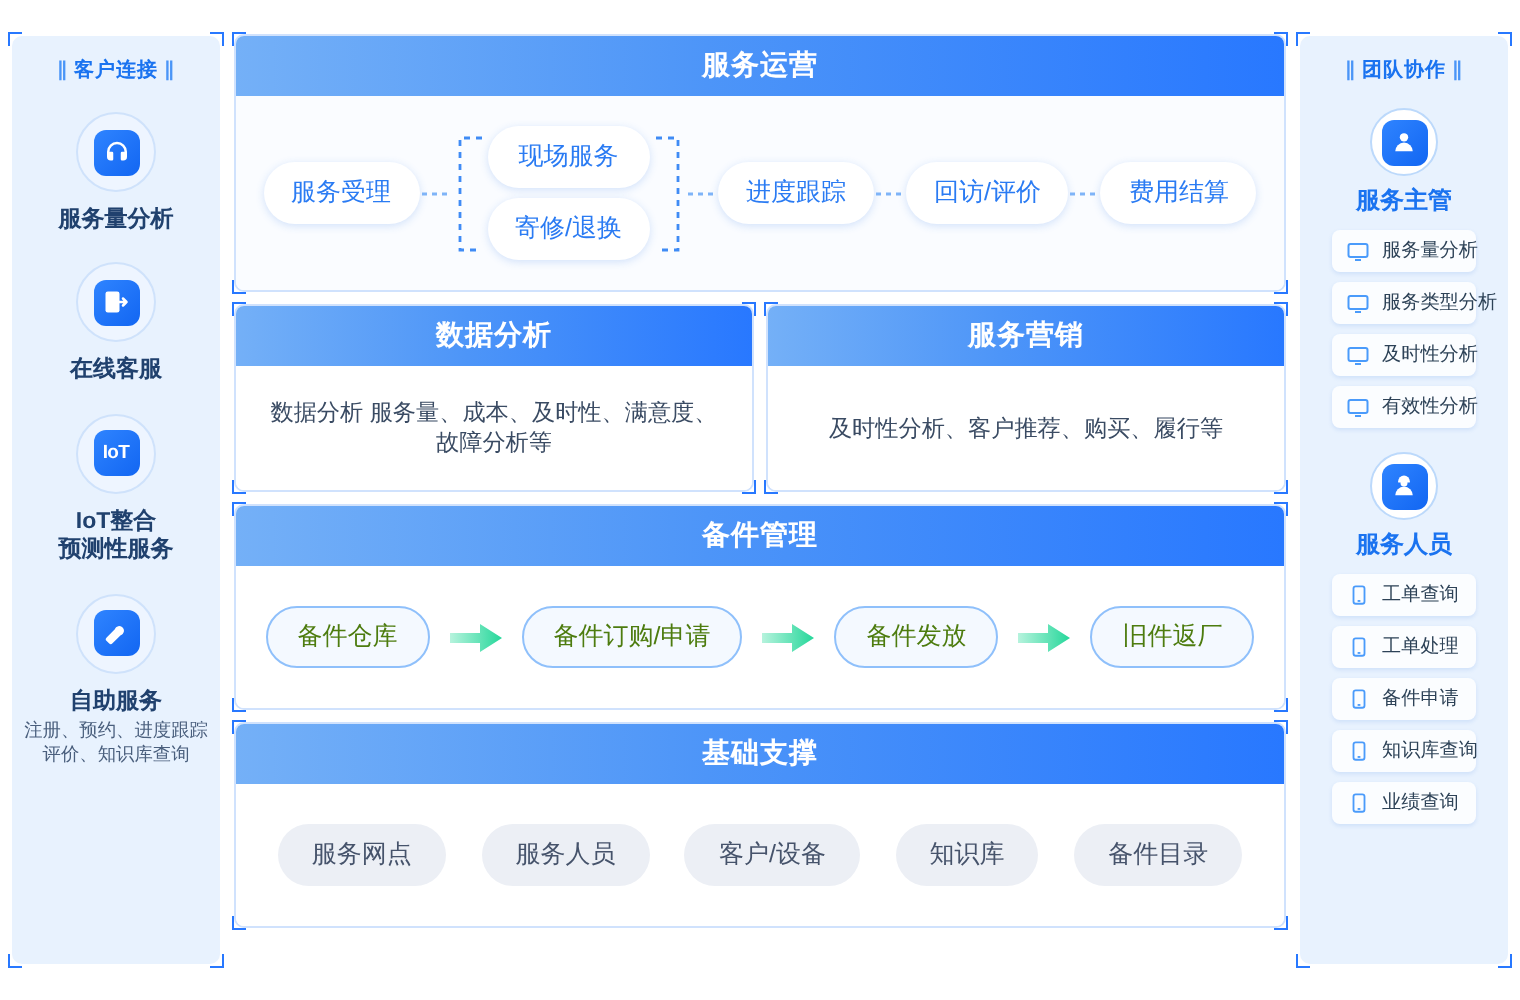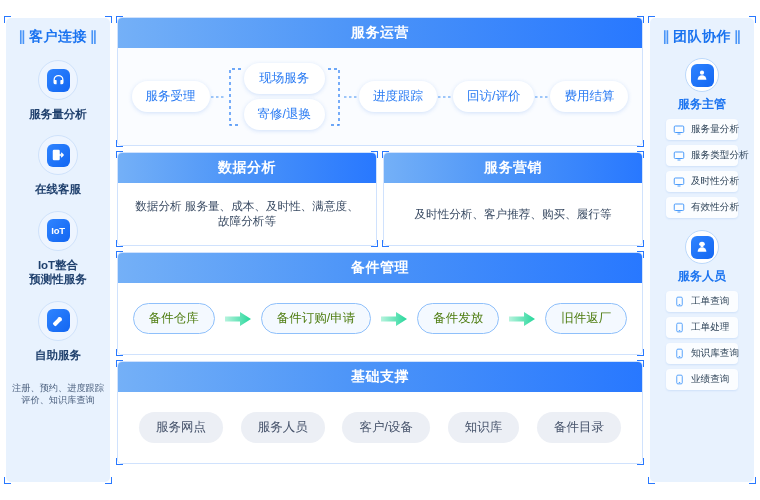--- a/index.html
+++ b/index.html
@@ -34,21 +34,21 @@
     width: 104px;
     flex: 0 0 104px;
     background: #e8f2fe;
     border-radius: 5px;
     padding: 10px 6px 8px 6px;
     display: flex;
     flex-direction: column;
     align-items: center;
   }
   .side-title {
-    font-size: 14px;
+    font-size: 10px;
     font-weight: bold;
     color: #1a73f0;
     letter-spacing: 0.5px;
     white-space: nowrap;
     margin-bottom: 6px;
   }
   .side-title .bars { color:#4a95f7; font-style: italic; font-weight: bold; padding:0 3px; }
 
   
   .lblock { display:flex; flex-direction:column; align-items:center; width:100%; }
@@ -67,21 +67,21 @@
     color:#fff;
   }
   .sq svg { display:block; }
   .sq .iot { font-size: 9.5px; font-weight: bold; letter-spacing:-0.3px; font-family:"Liberation Sans", sans-serif; }
   .lbl {
     font-size: 11.5px; font-weight: bold; color: #20416e;
     text-align: center; line-height: 1.25; white-space: pre-line;
   }
   .sub {
     font-size: 9.2px; color:#4a5f7d; text-align:center;
-    line-height: 1.35; margin-top: 20px; white-space: pre-line;
+    line-height: 1.35; margin-top: 1px; white-space: pre-line;
   }
 
   
   .rblock { width: 100%; display:flex; flex-direction:column; align-items:center; }
   .rblock + .rblock { margin-top: 12px; }
   .ring.sm { width: 34px; height: 34px; margin-bottom: 4px; background:#fff; border-color:#bcd9fb; }
   .rtitle { font-size: 12px; font-weight:bold; color:#1a73f0; margin-bottom: 6px; }
   .rlist { width: 100%; display:flex; flex-direction:column; gap:5px; align-items:center; }
   .ritem {
     width: 72px; height: 21px;
@@ -439,28 +439,37 @@
           </span>
           <span class="txt">工单处理</span>
         </div>
         <div class="ritem">
           <span class="ricon">
             <svg width="11" height="11" viewBox="0 0 24 24" fill="none" stroke="#4a9bfb" stroke-width="2">
                 <rect x="6" y="2.5" width="12" height="19" rx="2.5"></rect>
                 <path d="M10.5 18.5h3"></path>
               </svg>
           </span>
-          <span class="txt">知识库查询</span>
+          <span class="txt">备件申请</span>
         </div>
         <div class="ritem">
           <span class="ricon">
             <svg width="11" height="11" viewBox="0 0 24 24" fill="none" stroke="#4a9bfb" stroke-width="2">
                 <rect x="6" y="2.5" width="12" height="19" rx="2.5"></rect>
                 <path d="M10.5 18.5h3"></path>
               </svg>
           </span>
+          <span class="txt">知识库查询</span>
+        </div>
+        <div class="ritem">
+          <span class="ricon">
+            <svg width="11" height="11" viewBox="0 0 24 24" fill="none" stroke="#4a9bfb" stroke-width="2">
+                <rect x="6" y="2.5" width="12" height="19" rx="2.5"></rect>
+                <path d="M10.5 18.5h3"></path>
+              </svg>
+          </span>
           <span class="txt">业绩查询</span>
         </div>
       </div>
     </div>
   </div>
 
 </div>
 
 </body></html>

